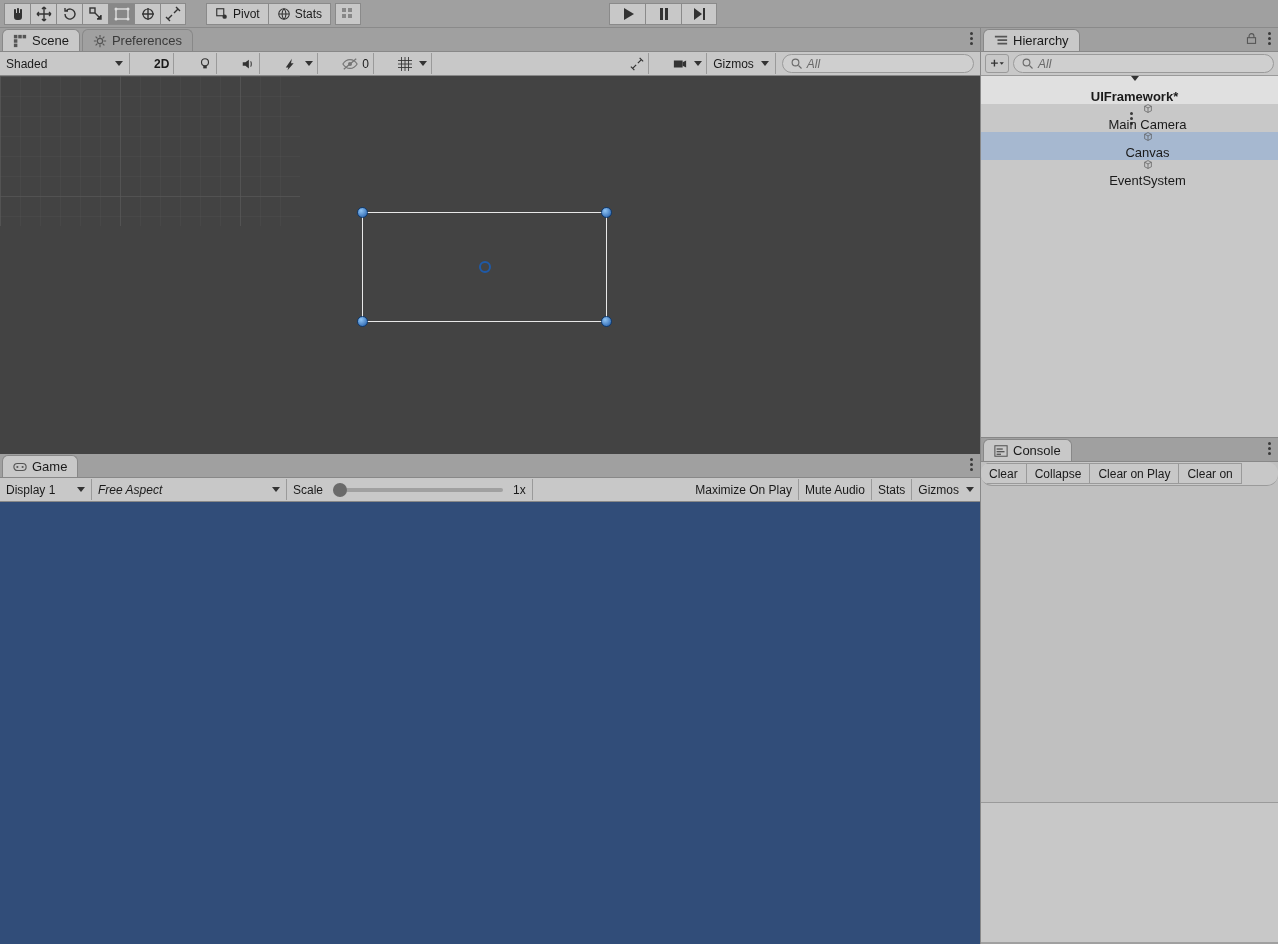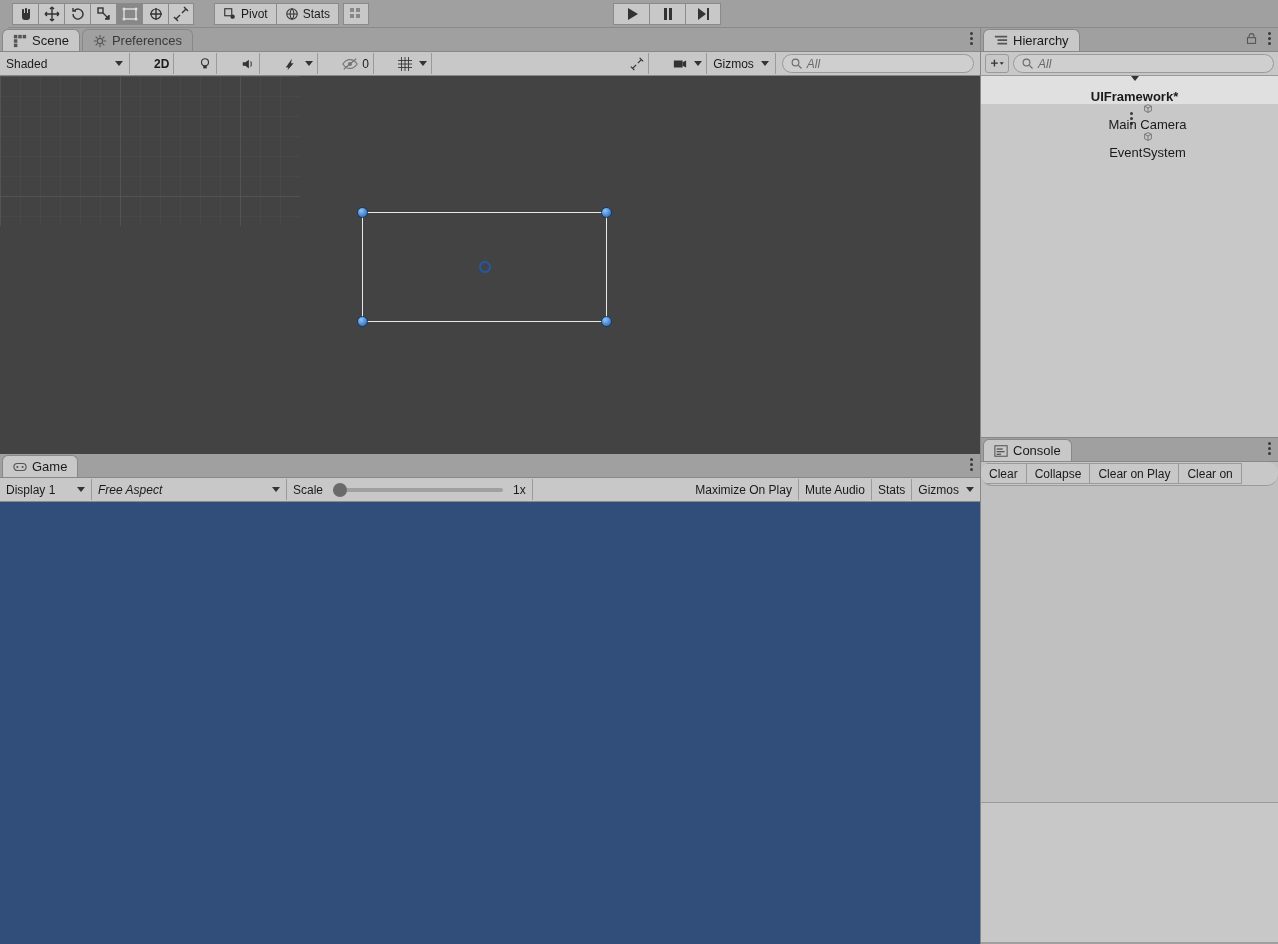--- a/index.html
+++ b/index.html
@@ -8,21 +8,21 @@
     font-size: 12px;
     background: #a0a0a0;
     color: #1a1a1a;
     width: 1278px;
     height: 944px;
     overflow: hidden;
     position: relative;
   }
   
   .main-toolbar {
-    position: absolute; left:8px; top:0; right:0; height:28px;
+    position: absolute; left:0; top:0; right:0; height:28px;
     background:#a0a0a0;
     display:flex; align-items:center;
     border-bottom:1px solid #8a8a8a;
   }
   .tool-group { display:flex; margin-left:4px; }
   .tool-btn {
     width:26px; height:22px;
     background:#c8c8c8;
     border:1px solid #8a8a8a;
     display:flex; align-items:center; justify-content:center;
@@ -490,20 +490,26 @@
             <span></span>
             <span></span>
           </div>
       </div>
       <div class="tree-row indent1">
         <svg class="cube-ico" viewBox="0 0 16 16">
             <path fill="none" stroke="#555" stroke-width="1.2" d="M8 1l6 3v8l-6 3-6-3V4zM2 4l6 3 6-3M8 7v8"></path>
           </svg>
         <span>Main Camera</span>
       </div>
+      <div class="tree-row sel indent1">
+        <svg class="cube-ico" viewBox="0 0 16 16">
+            <path fill="none" stroke="#555" stroke-width="1.2" d="M8 1l6 3v8l-6 3-6-3V4zM2 4l6 3 6-3M8 7v8"></path>
+          </svg>
+        <span>Canvas</span>
+      </div>
       <div class="tree-row indent1">
         <svg class="cube-ico" viewBox="0 0 16 16">
             <path fill="none" stroke="#555" stroke-width="1.2" d="M8 1l6 3v8l-6 3-6-3V4zM2 4l6 3 6-3M8 7v8"></path>
           </svg>
         <span>EventSystem</span>
       </div>
     </div>
   </div>
 
   <div class="console-wrap">

